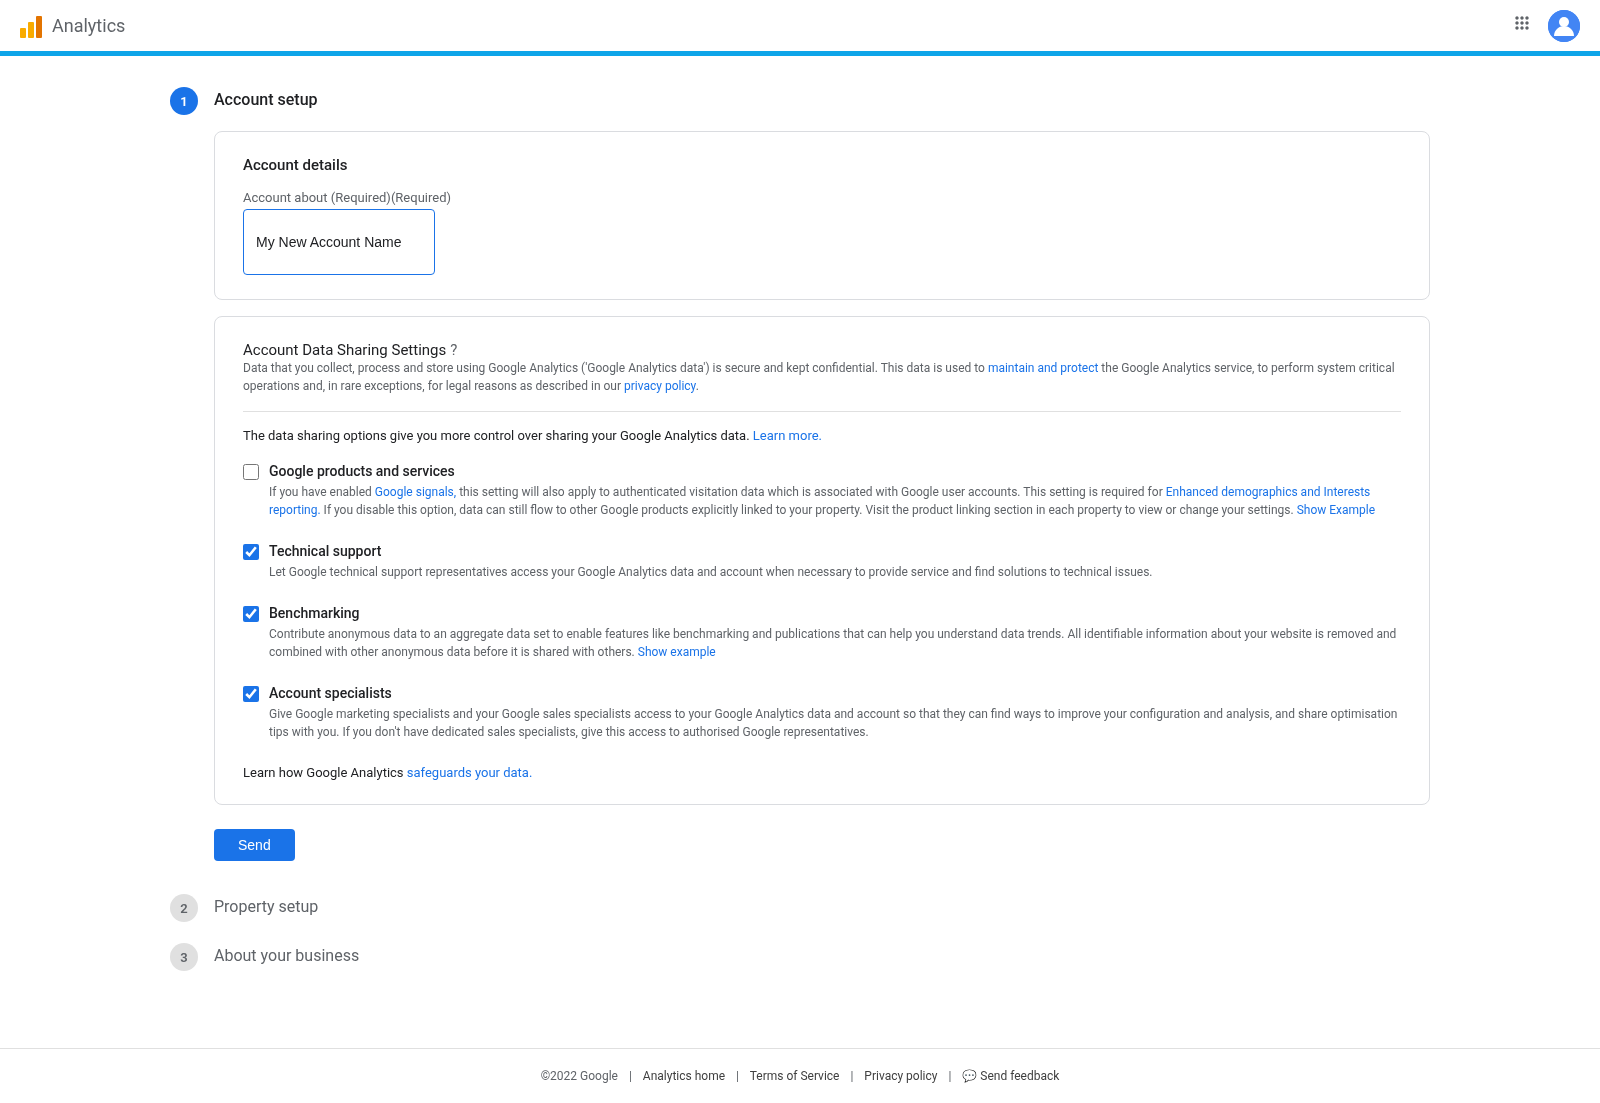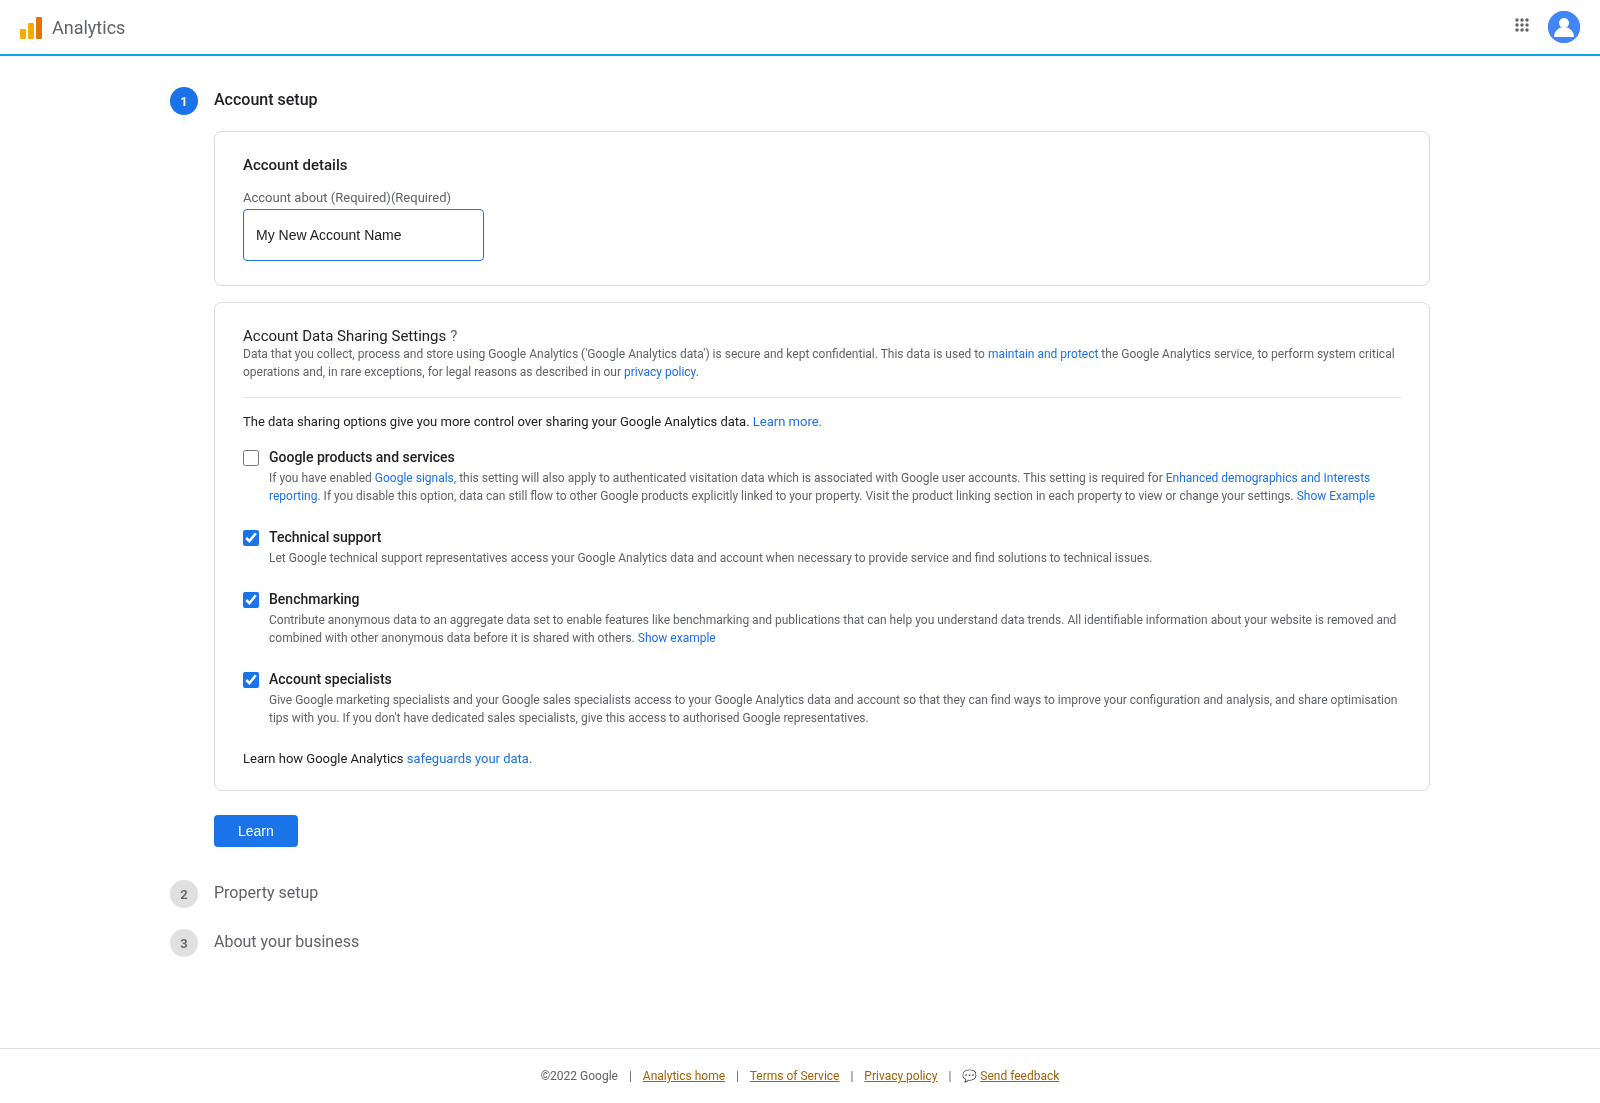--- a/index.html
+++ b/index.html
@@ -10,21 +10,21 @@
       background: #fff;
       min-height: 1103px;
     }
 
     
     .header {
       display: flex;
       align-items: center;
       justify-content: space-between;
       padding: 8px 20px;
-      border-bottom: 2px solid #0ea5e9;
+      border-bottom: 5px solid #0ea5e9;
       height: 56px;
     }
     .header-left {
       display: flex;
       align-items: center;
       gap: 10px;
     }
     .analytics-logo {
       display: flex;
       align-items: flex-end;
@@ -134,24 +134,24 @@
       font-weight: 400;
     }
     .field-hint {
       font-size: 11px;
       color: #5f6368;
       margin-bottom: 8px;
     }
     .text-input {
       border: 1px solid #1A73E8;
       border-radius: 4px;
-      padding: 17px 12px;
+      padding: 24px 12px;
       font-size: 14px;
       color: #202124;
-      width: 241px;
+      width: 192px;
       outline: none;
     }
 
     
     .sharing-title {
       font-size: 15px;
       font-weight: 400;
       color: #202124;
       display: flex;
       align-items: center;
@@ -243,22 +243,21 @@
       padding: 20px;
       text-align: center;
       font-size: 12px;
       color: #5f6368;
       position: absolute;
       bottom: 0;
       left: 0;
       right: 0;
     }
     .footer a {
-      color: #a16207;
-      text-decoration: underline;
+      color: #404040;
     }
     .footer-sep {
       margin: 0 8px;
       color: #5f6368;
     }
 
     .question-mark {
       color: #5f6368;
       font-size: 15px;
       cursor: pointer;
@@ -377,21 +376,21 @@
         </div>
       </div>
     </div>
 
     <div class="safeguards-line">
       Learn how Google Analytics <a href="#">safeguards your data.</a>
     </div>
   </div>
 
   
-  <button class="next-btn">Learn</button>
+  <button class="next-btn">Send</button>
 
   
   <div class="other-steps">
     <div class="step-row" style="margin-bottom:20px;">
       <div class="step-circle inactive">2</div>
       <span class="step-label inactive">Property setup</span>
     </div>
 
     <div class="step-row">
       <div class="step-circle inactive">3</div>

